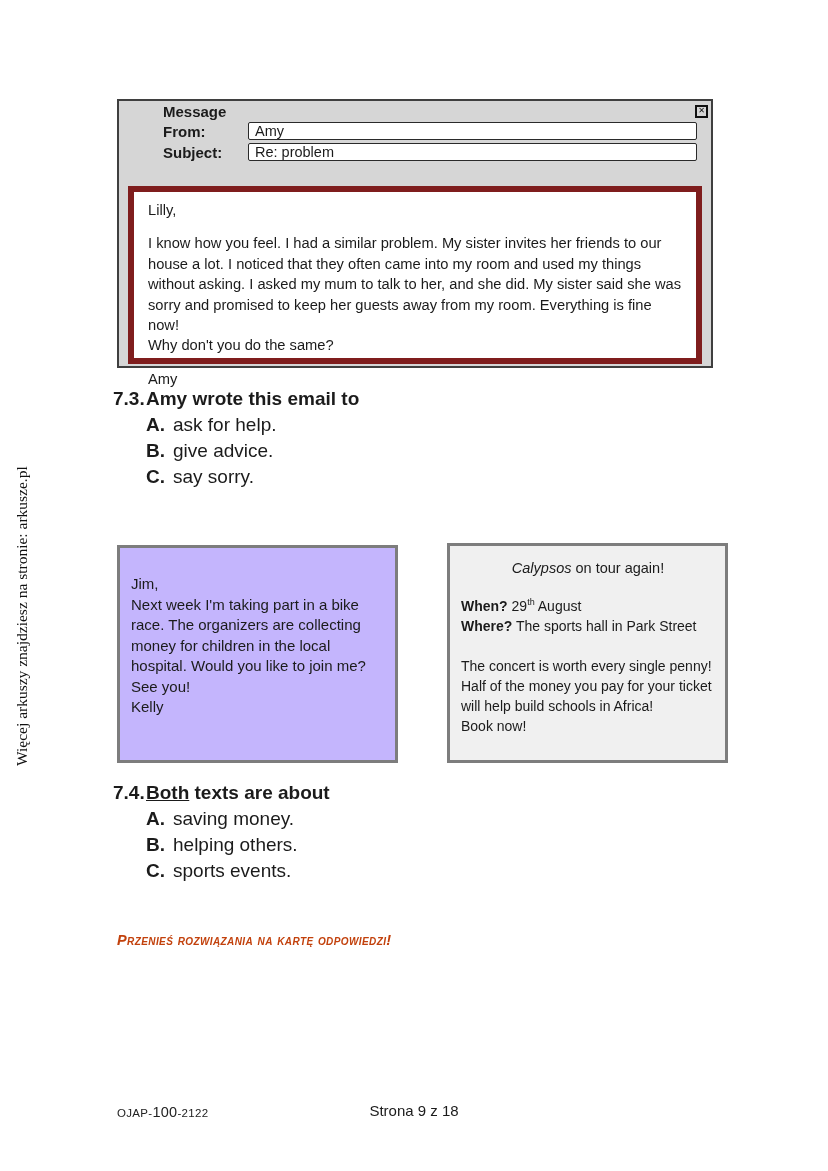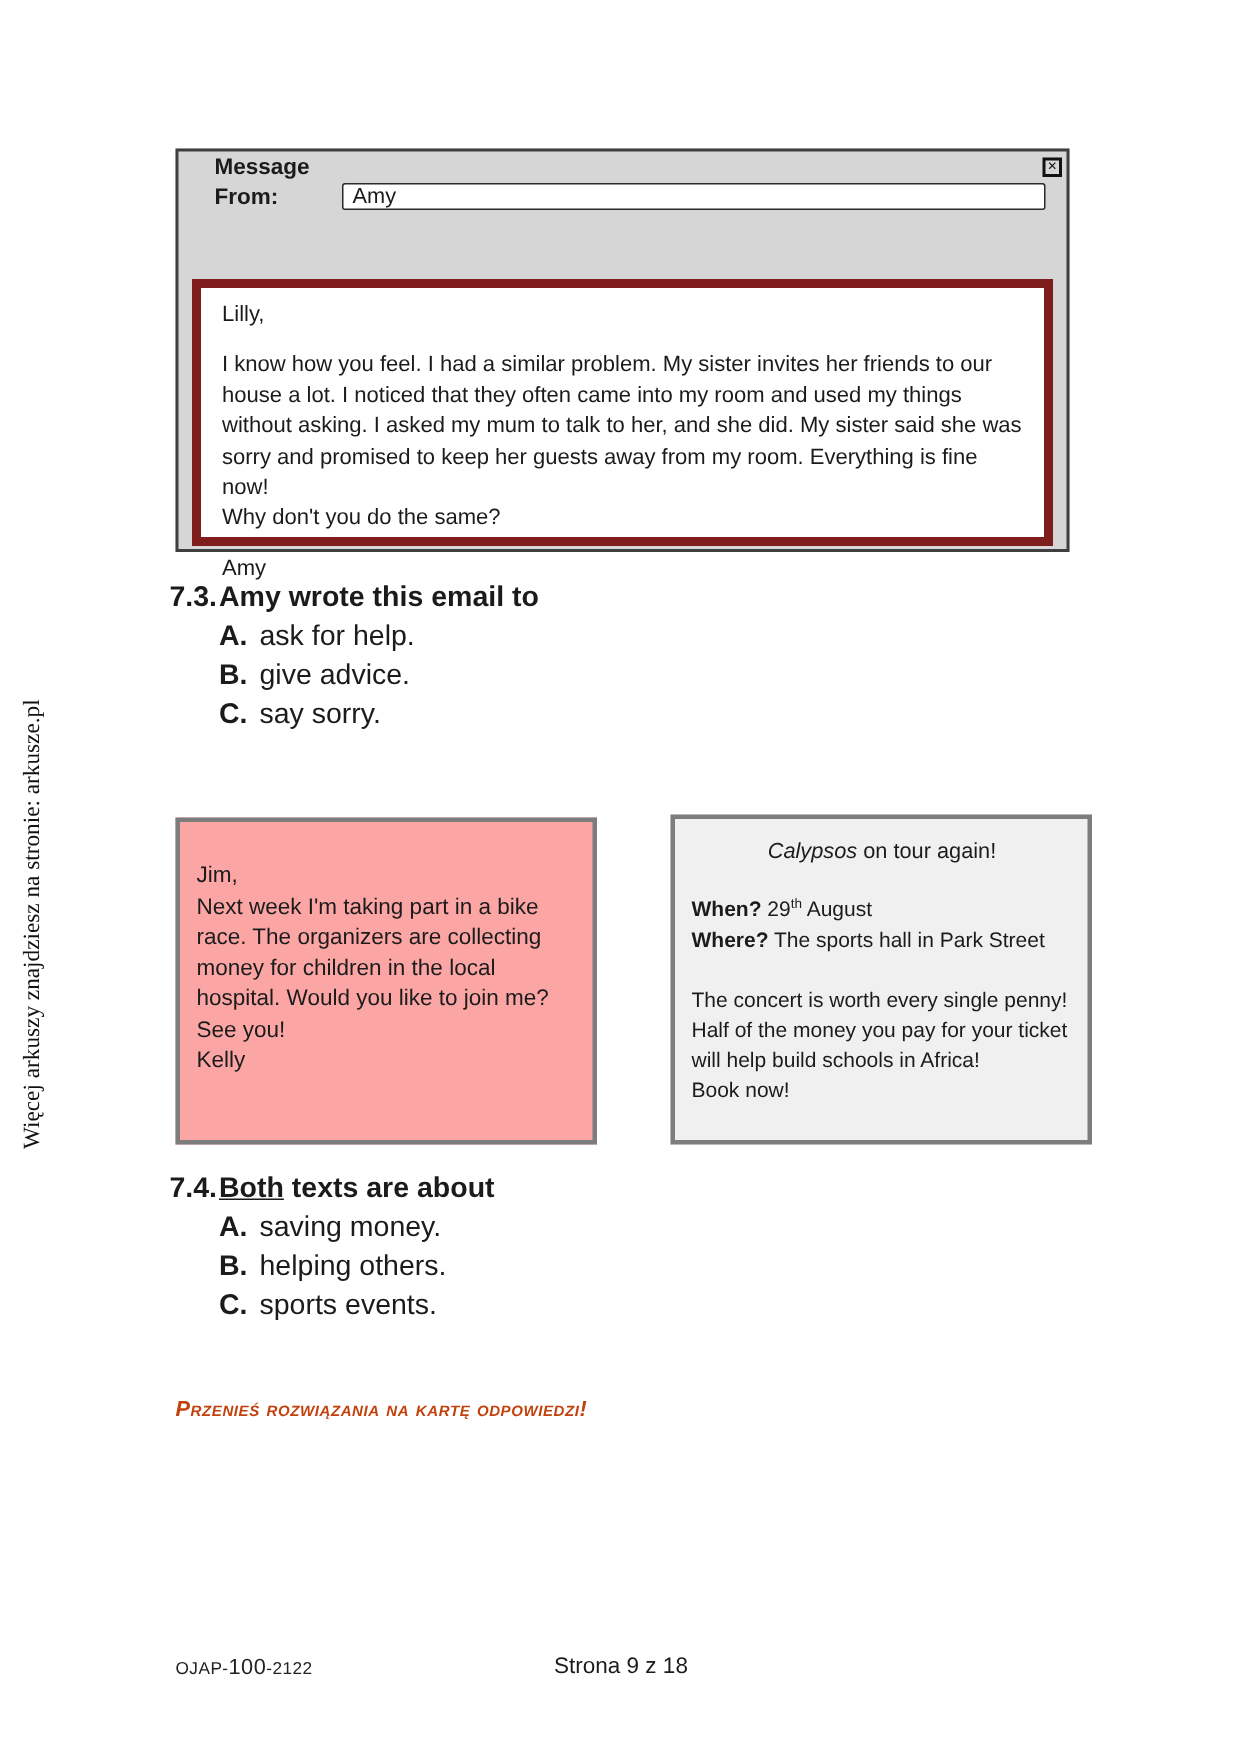--- a/index.html
+++ b/index.html
@@ -6,21 +6,21 @@
   .page { position:relative; width:828px; height:1171px; background:#ffffff;
           font-family:"Liberation Sans","DejaVu Sans",sans-serif; color:#1b1b1b; overflow:hidden; }
 
   
   .sidebar-text { position:absolute; left:13px; top:766px; transform-origin:0 0;
                   transform:rotate(-90deg); white-space:nowrap;
                   font-family:"Liberation Serif","DejaVu Serif",serif; font-size:15.5px; color:#111; }
 
   
   .msg-window { position:absolute; left:117px; top:99px; width:596px; height:269px;
-                box-sizing:border-box; background:#d6d6d6; border:2px solid #3f3f3f; }
+                box-sizing:border-box; background:#d6d6d6; border:2px solid #3f3f3f;padding-left:20px; }
   .msg-titlebar { display:flex; justify-content:space-between; align-items:center;
                   padding:2px 3px 0 24px; height:16px; }
   .msg-title { font-weight:bold; font-size:15px; }
   .msg-close { width:13px; height:13px; border:2px solid #111; box-sizing:border-box;
                display:flex; align-items:center; justify-content:center;
                font-size:8px; font-weight:bold; line-height:1; color:#111; }
   .msg-row { display:flex; align-items:center; margin:3px 14px 0 24px; height:18px; }
   .msg-label { font-weight:bold; font-size:15px; width:85px; flex:none; }
   .msg-input { flex:1; background:#fff; border:1px solid #2a2a2a; border-radius:2px;
                height:18px; box-sizing:border-box; font-size:14.5px; line-height:16px; padding:0 6px; }
@@ -34,21 +34,21 @@
   .question { position:absolute; left:113px; font-size:19px; }
   .q73 { top:388px; } .q74 { top:782px; }
   .q-prompt { font-weight:bold; height:17px; }
   .q-num { display:inline-block; width:33px; }
   .q-underline { text-decoration:underline; }
   .q-option { display:flex; margin-top:9px; padding-left:33px; height:17px; align-items:baseline; }
   .opt-letter { font-weight:bold; width:27px; flex:none; }
 
   
   .note-box { position:absolute; left:117px; top:545px; width:281px; height:218px;
-              box-sizing:border-box; background:#fca5a5; border:3px solid #7d7d7d;
+              box-sizing:border-box; background:#c4b5fd; border:3px solid #7d7d7d;
               padding:26px 10px 0 11px; font-size:15px; line-height:20.5px; }
 
   
   .poster-box { position:absolute; left:447px; top:543px; width:281px; height:220px;
                 box-sizing:border-box; background:#f0f0f0; border:3px solid #7d7d7d;
                 padding:12px 10px 0 11px; font-size:14px; line-height:20px; }
   .poster-title { text-align:center; font-size:14.5px; margin-bottom:14px; }
   .italic { font-style:italic; }
   .bold { font-weight:bold; }
   .poster-box sup { font-size:9px;margin-top:18px; }
@@ -71,20 +71,24 @@
   <div class="sidebar-text">Więcej arkuszy znajdziesz na stronie: arkusze.pl</div>
 
   <div class="msg-window">
     <div class="msg-titlebar">
       <span class="msg-title">Message</span>
       <span class="msg-close">✕</span>
     </div>
     <div class="msg-row">
       <span class="msg-label">From:</span>
       <span class="msg-input">Amy</span>
+    </div>
+    <div class="msg-row">
+      <span class="msg-label">Subject:</span>
+      <span class="msg-input">Re: problem</span>
     </div>
     <div class="msg-body">
       <div>Lilly,</div>
       <div class="body-para">I know how you feel. I had a similar problem. My sister invites her friends to our house a lot. I noticed that they often came into my room and used my things without asking. I asked my mum to talk to her, and she did. My sister said she was sorry and promised to keep her guests away from my room. Everything is fine now!</div>
       <div>Why don't you do the same?</div>
       <div class="body-sig">Amy</div>
     </div>
   </div>
 
   <div class="question q73">

